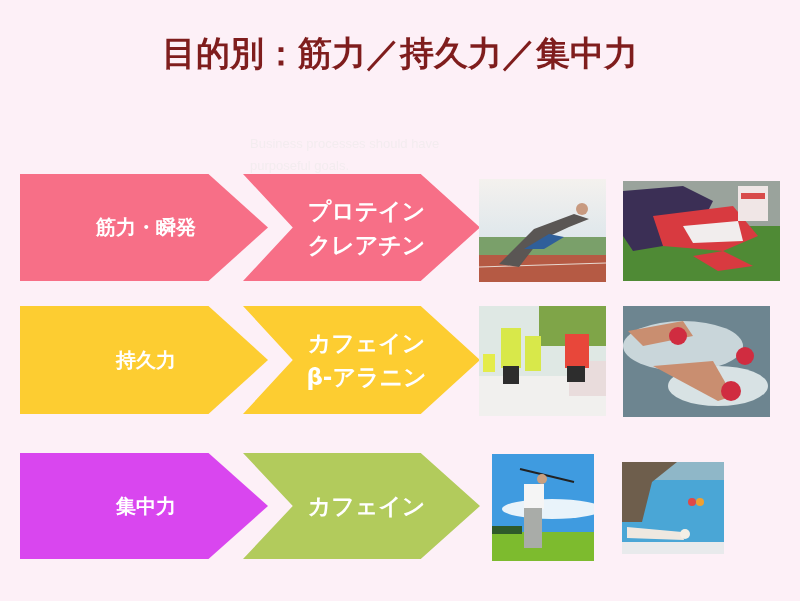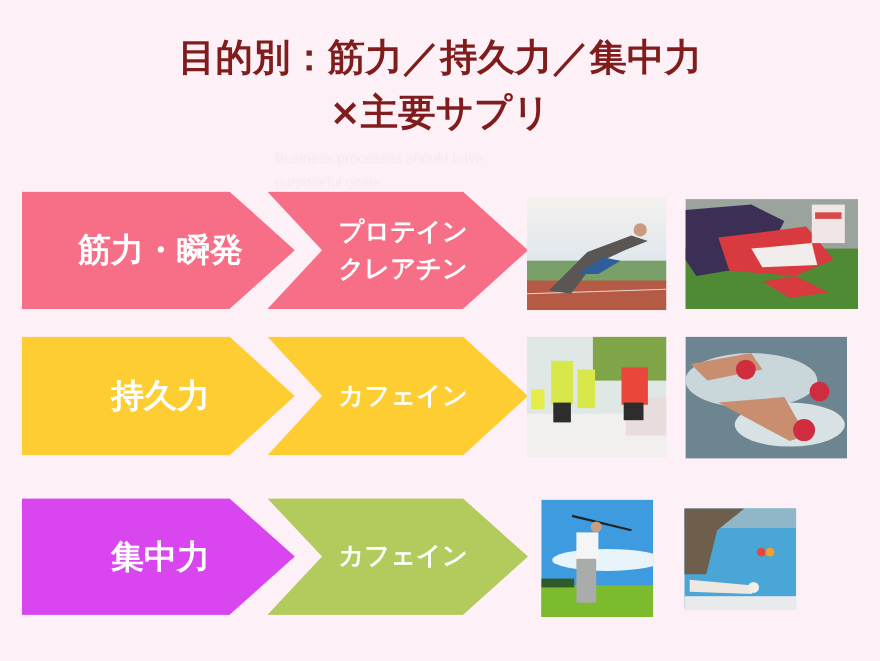--- a/index.html
+++ b/index.html
@@ -20,32 +20,31 @@
   .arrow {
     position:absolute; display:flex; align-items:center; justify-content:center;
     color:#ffffff; font-weight:bold; text-align:center;
   }
   .arrow.first {
     clip-path:polygon(0 0, 76% 0, 100% 50%, 76% 100%, 0 100%);
   }
   .arrow.second {
     clip-path:polygon(0 0, 75% 0, 100% 50%, 75% 100%, 0 100%, 21% 50%);
   }
-  .arrow .lbl { font-size:30px; padding-right:40px;margin-left:44px; }
+  .arrow .lbl { font-size:20px; padding-right:40px;margin-left:44px; }
   .arrow .sub { font-size:23px; line-height:34px; padding-left:20px; padding-right:10px; }
   .sub span { display:block; }
   .photo { position:absolute; overflow:hidden; }
   .photo svg { width:100%; height:100%; display:block; }
 </style>
 </head>
 <body>
 
 <div class="title">
   <div>目的別：筋力／持久力／集中力</div>
-  <div>×主要サプリ</div>
 </div>
 
 <div class="ghost">Business processes should have purposeful goals.</div>
 
 <div class="arrow first" style="left:20px;top:174px;width:248px;height:107px;background:#f76f87;">
   <span class="lbl">筋力・瞬発</span>
 </div>
 <div class="arrow second" style="left:243px;top:174px;width:237px;height:107px;background:#f76f87;">
   <div class="sub">
     <span>プロテイン</span>
@@ -81,20 +80,21 @@
     <path d="M70 75 L100 70 L130 85 L95 90 Z" fill="#d83a40"></path>
   </svg>
 </div>
 
 <div class="arrow first" style="left:20px;top:306px;width:248px;height:108px;background:#fdcd31;text-align:center;">
   <span class="lbl">持久力</span>
 </div>
 <div class="arrow second" style="left:243px;top:306px;width:237px;height:108px;background:#fdcd31;">
   <div class="sub">
     <span>カフェイン</span>
+    <span>β-アラニン</span>
   </div>
 </div>
 <div class="photo" style="left:479px;top:306px;width:127px;height:110px;">
   <svg viewBox="0 0 127 110" preserveAspectRatio="none">
     <rect width="127" height="110" fill="#dfe8e4"></rect>
     <rect x="60" y="0" width="67" height="40" fill="#7fa548"></rect>
     <rect x="0" y="70" width="127" height="40" fill="#f1f0ee"></rect>
     <rect x="90" y="55" width="37" height="35" fill="#e9dcdc"></rect>
     <rect x="22" y="22" width="20" height="40" fill="#d8e84a"></rect>
     <rect x="24" y="60" width="16" height="18" fill="#2d2d2d"></rect>

